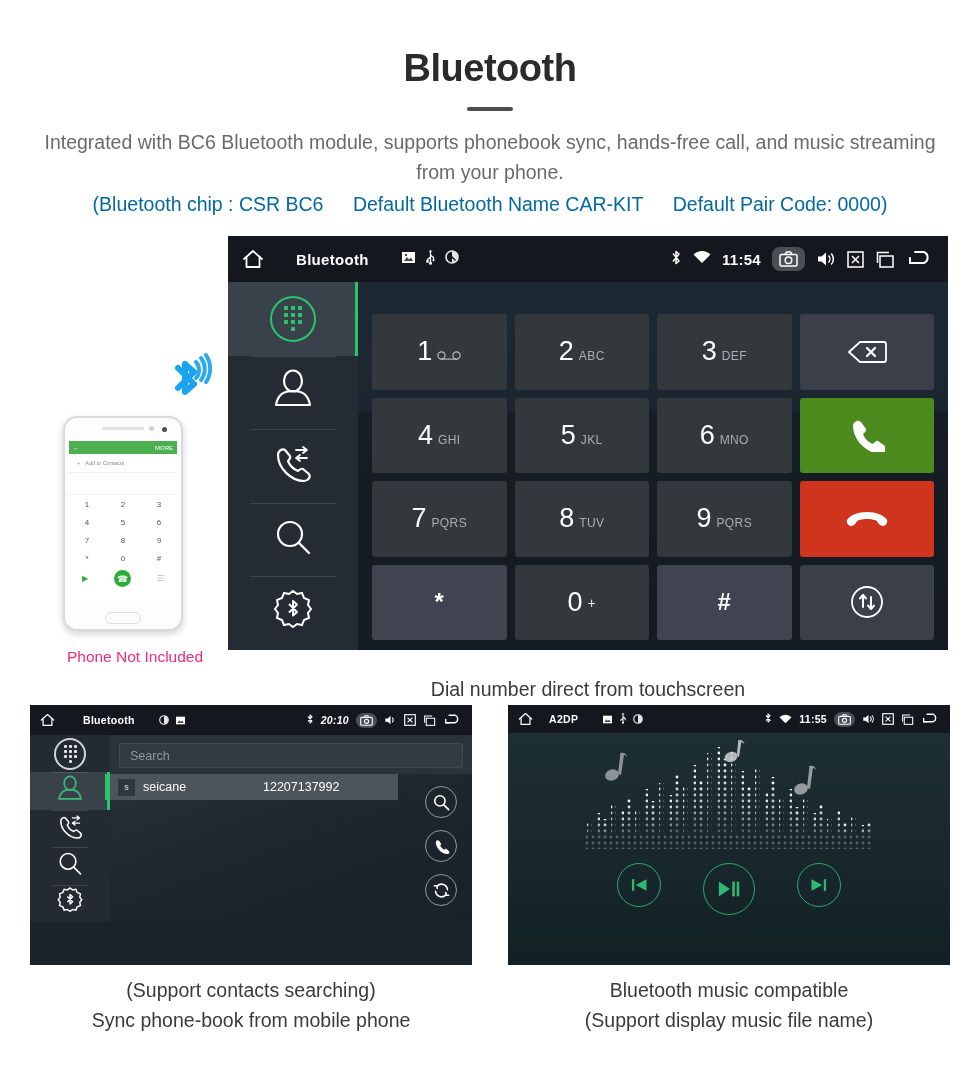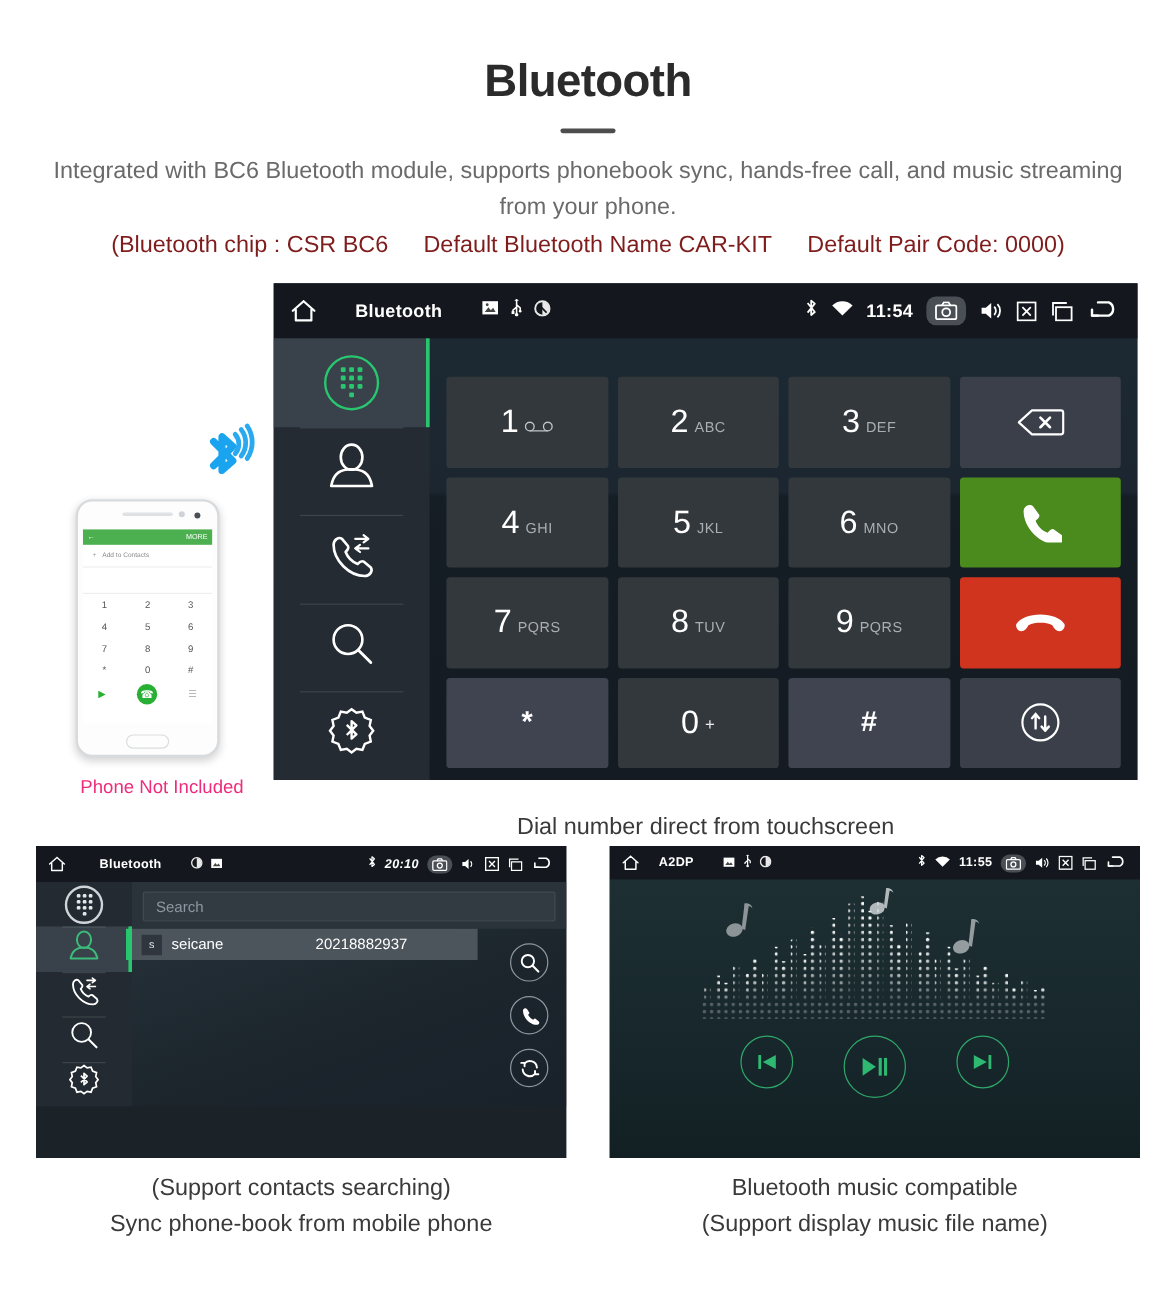--- a/index.html
+++ b/index.html
@@ -30,21 +30,21 @@
     text-align: center;
     font-size: 19.5px;
     color: #6a6a6a;
     line-height: 30px;
     margin-top: 16px;
     padding: 0 40px;
   }
   .spec-line {
     text-align: center;
     font-size: 19.5px;
-    color: #7f1d1d;
+    color: #0369a1;
     margin-top: 6px;
     white-space: nowrap;
   }
   .spec-line span { margin: 0 12px; }
 
   
   .device {
     background: #10161c;
     position: absolute;
     overflow: hidden;
@@ -692,21 +692,21 @@
 
     <div class="pb-main">
       <div class="pb-searchrow">
         <div class="pb-search">Search</div>
       </div>
       <div class="pb-listwrap">
         <div class="pb-list">
           <div class="pb-row">
             <span class="pb-badge">s</span>
             <span class="pb-name">seicane</span>
-            <span class="pb-number">20218882937</span>
+            <span class="pb-number">12207137992</span>
           </div>
         </div>
         <div class="pb-actions">
           <span class="round-btn">
             <svg width="19" height="19" viewBox="0 0 24 24">
                 <circle cx="10" cy="10" r="6.5" fill="none" stroke="#fff" stroke-width="2"></circle>
                 <path d="M15 15 L21 21" stroke="#fff" stroke-width="2.2" stroke-linecap="round"></path>
               </svg>
           </span>
           <span class="round-btn">

